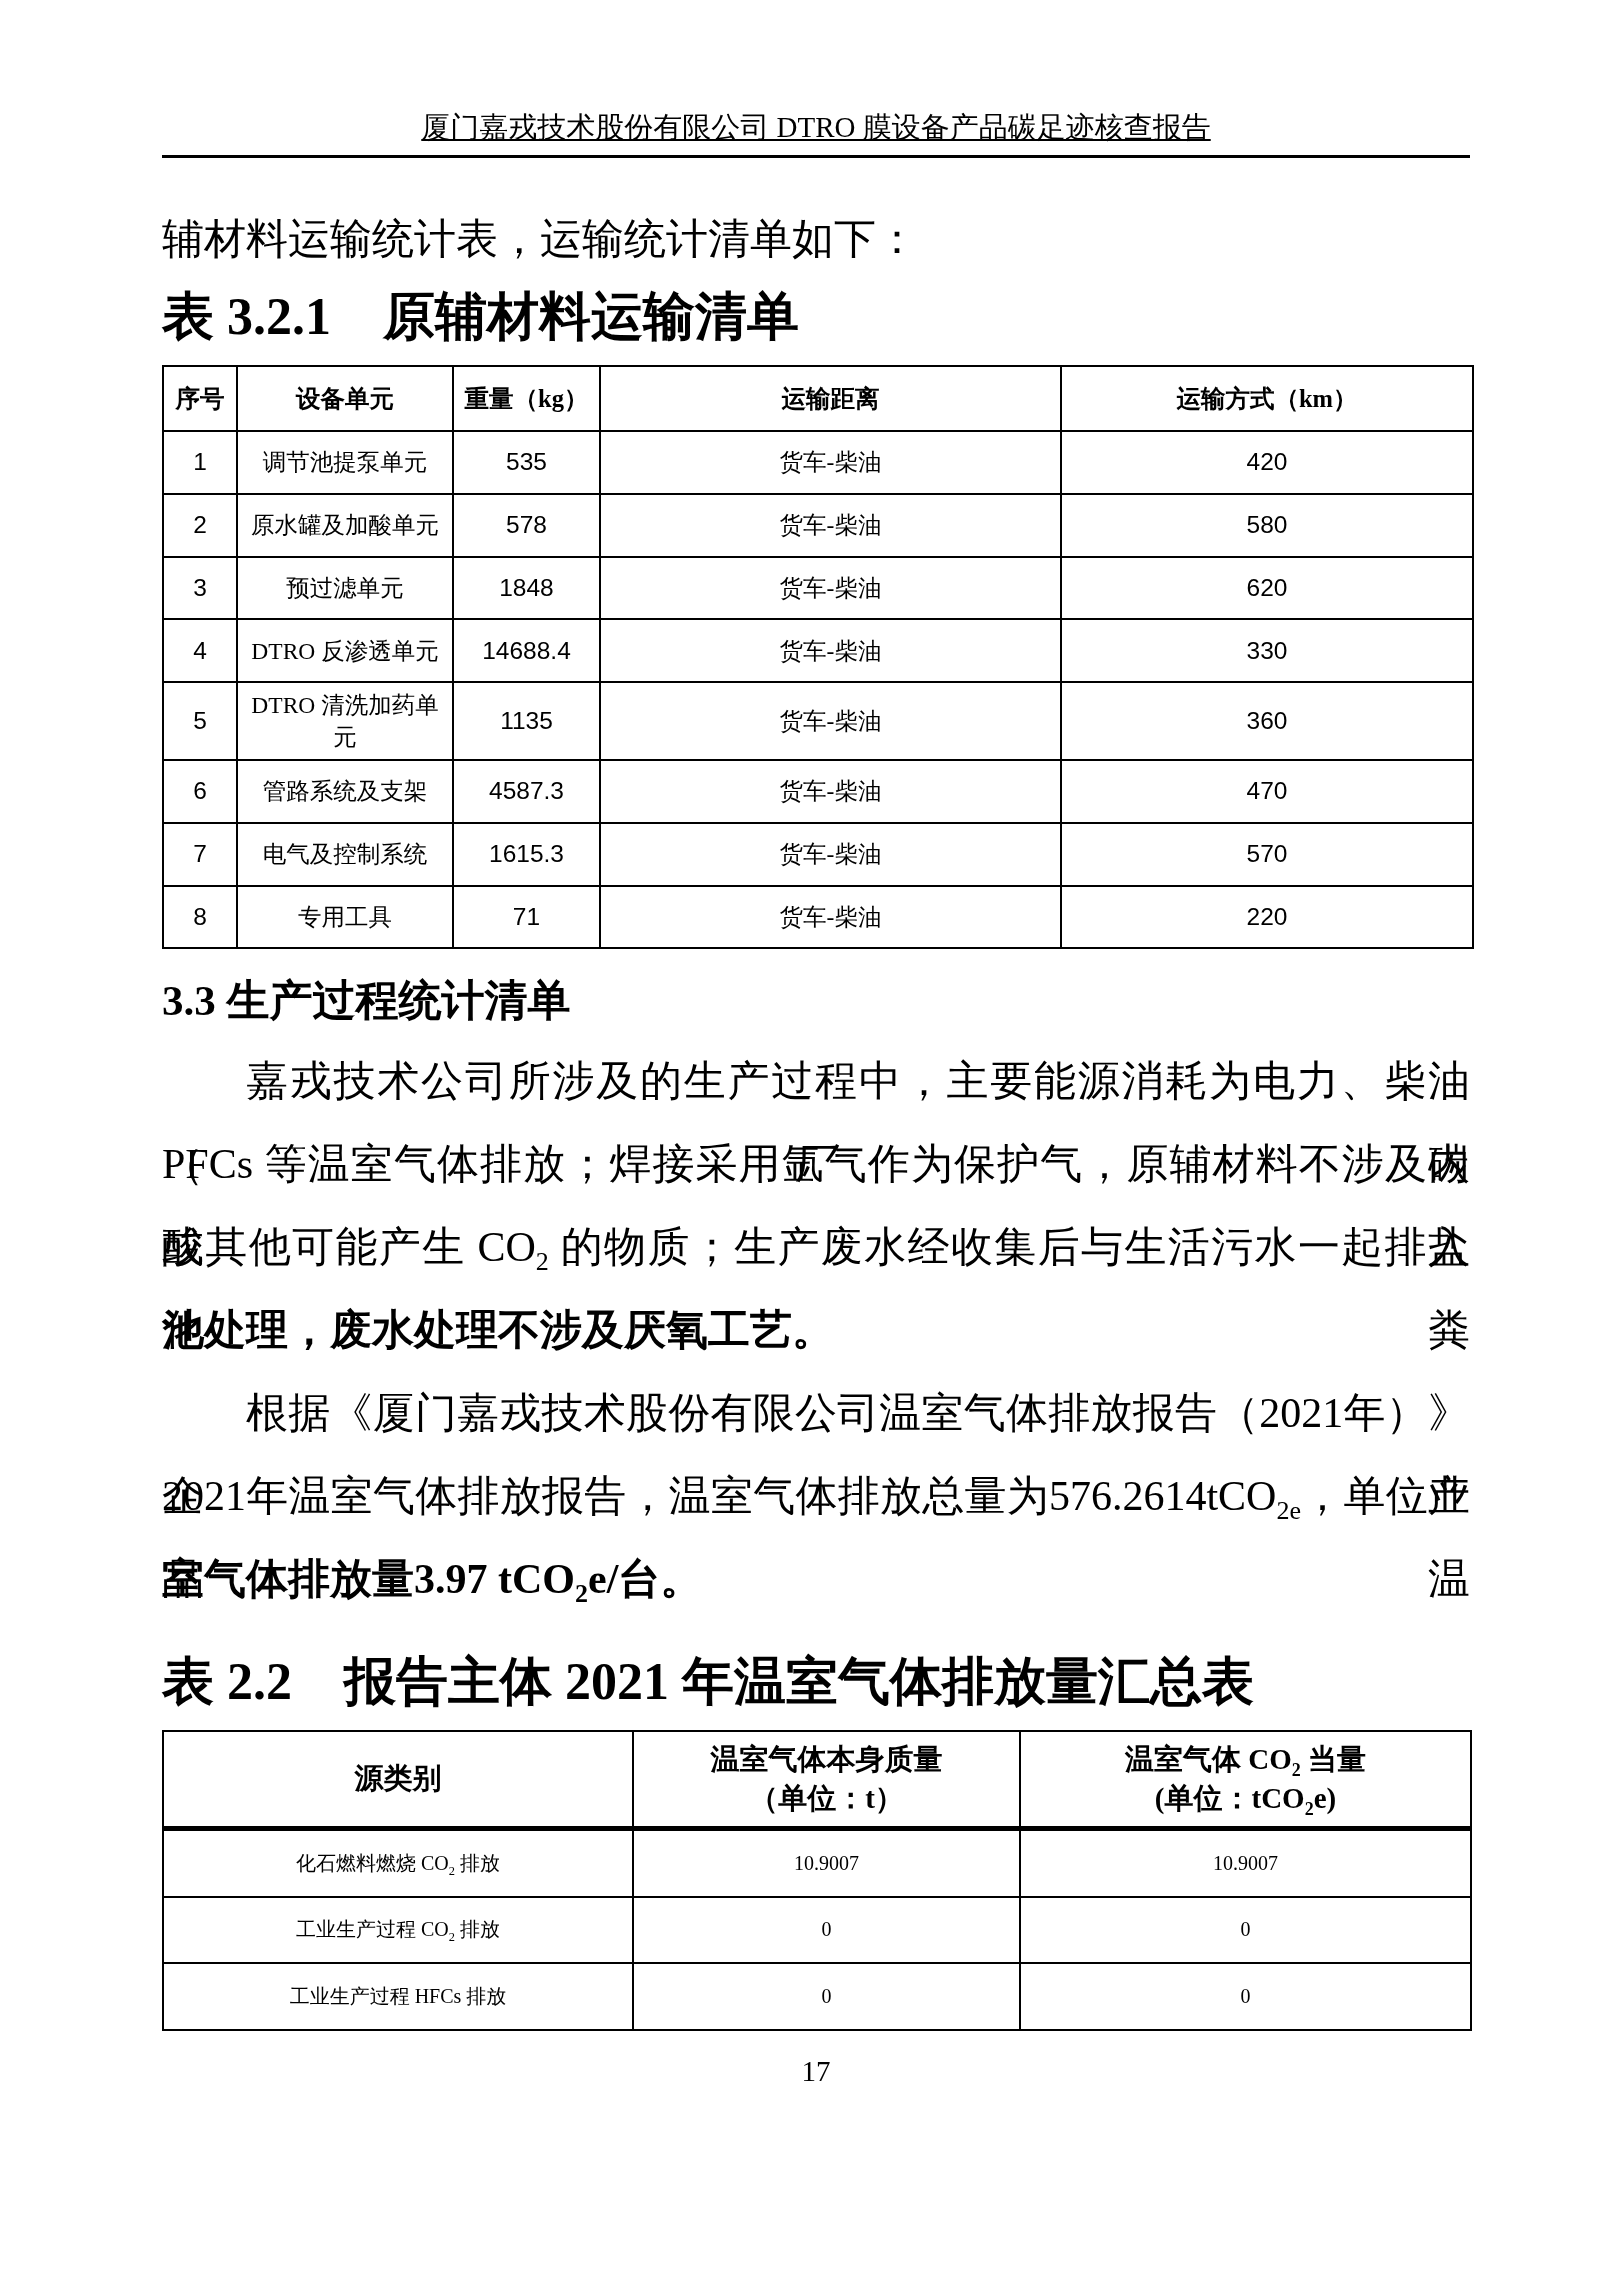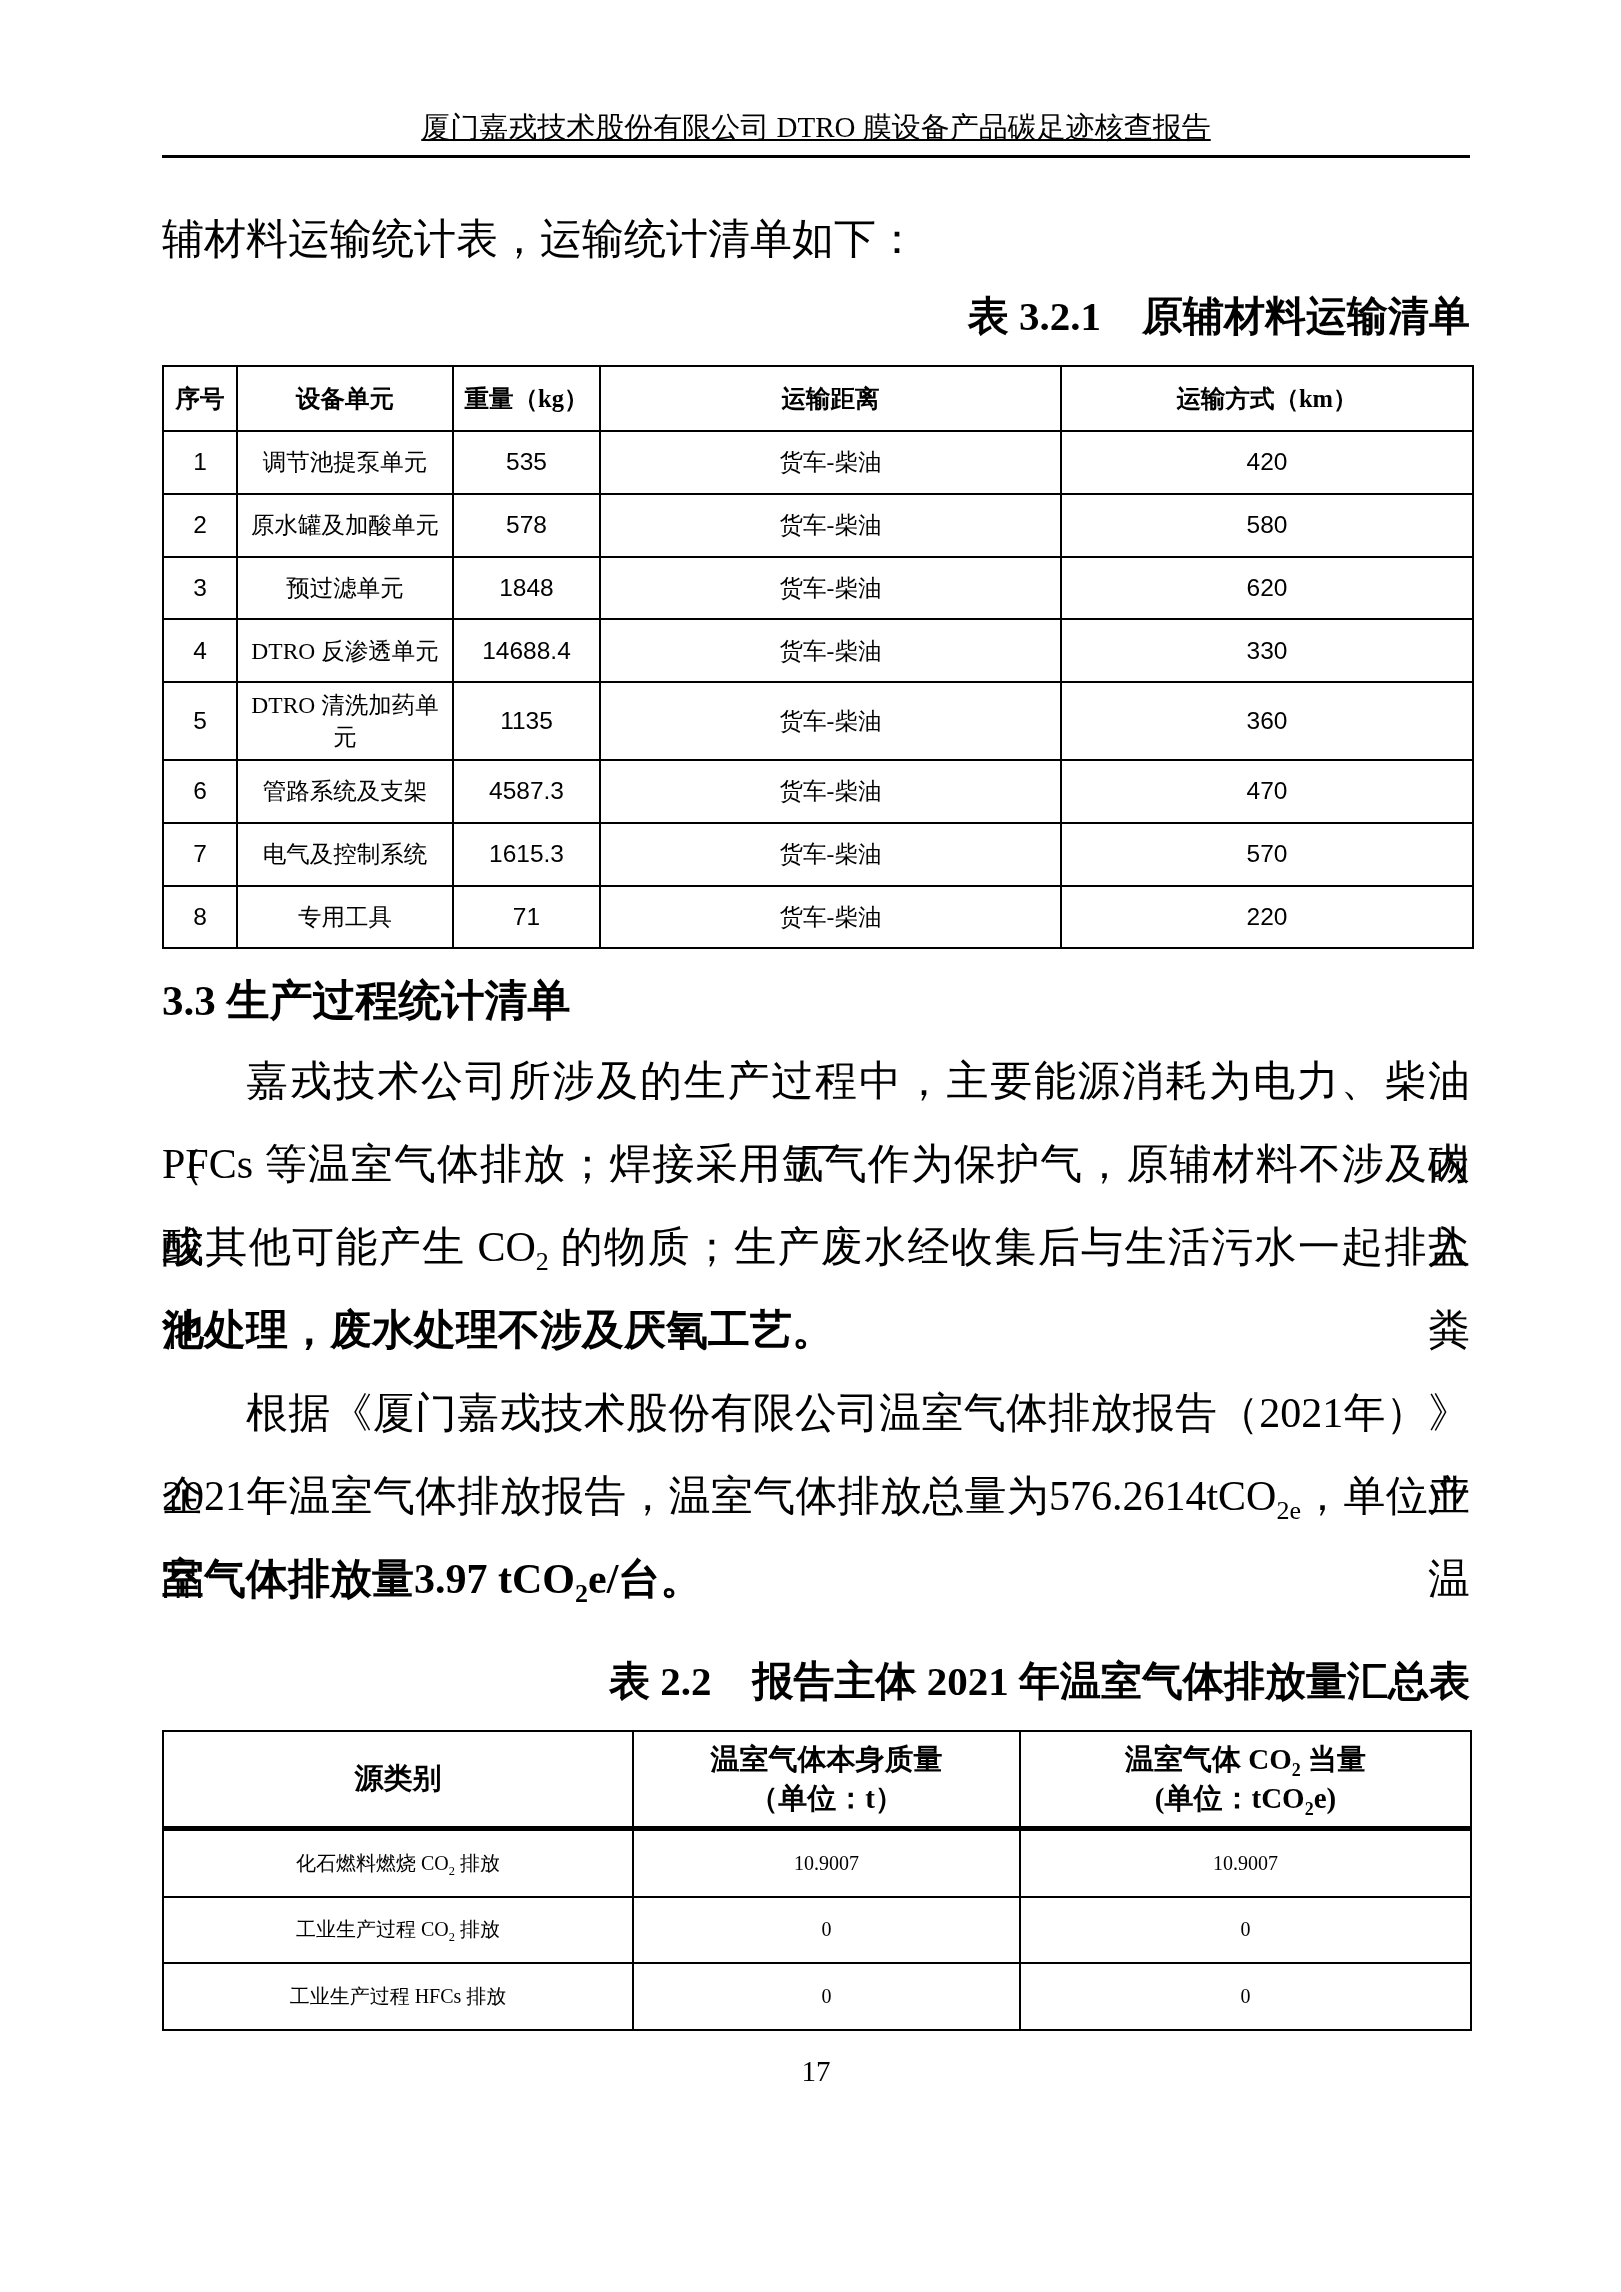--- a/index.html
+++ b/index.html
@@ -20,23 +20,23 @@
     border-bottom:3.9px solid #000;
     text-decoration:underline;
   }
   .intro{
     margin-top:57px;
     font-size:42px;line-height:49px;
     text-align:left;
   }
   .tbl-title{
     margin-top:29px;
-    text-align:right;
+    text-align:left;
     font-weight:bold;
-    font-size:41px;line-height:47px;
+    font-size:52px;line-height:47px;
   }
   table{border-collapse:collapse;table-layout:fixed;width:100%;}
   .t1{margin-top:25.5px;padding-left:16px;}
   .t1 th,.t1 td{
     border:2.9px solid #000;
     text-align:center;vertical-align:middle;
     padding:5.9px 7.8px;
     overflow:hidden;
   }
   .t1 th{height:51px;font-size:24.5px;font-weight:bold;}

